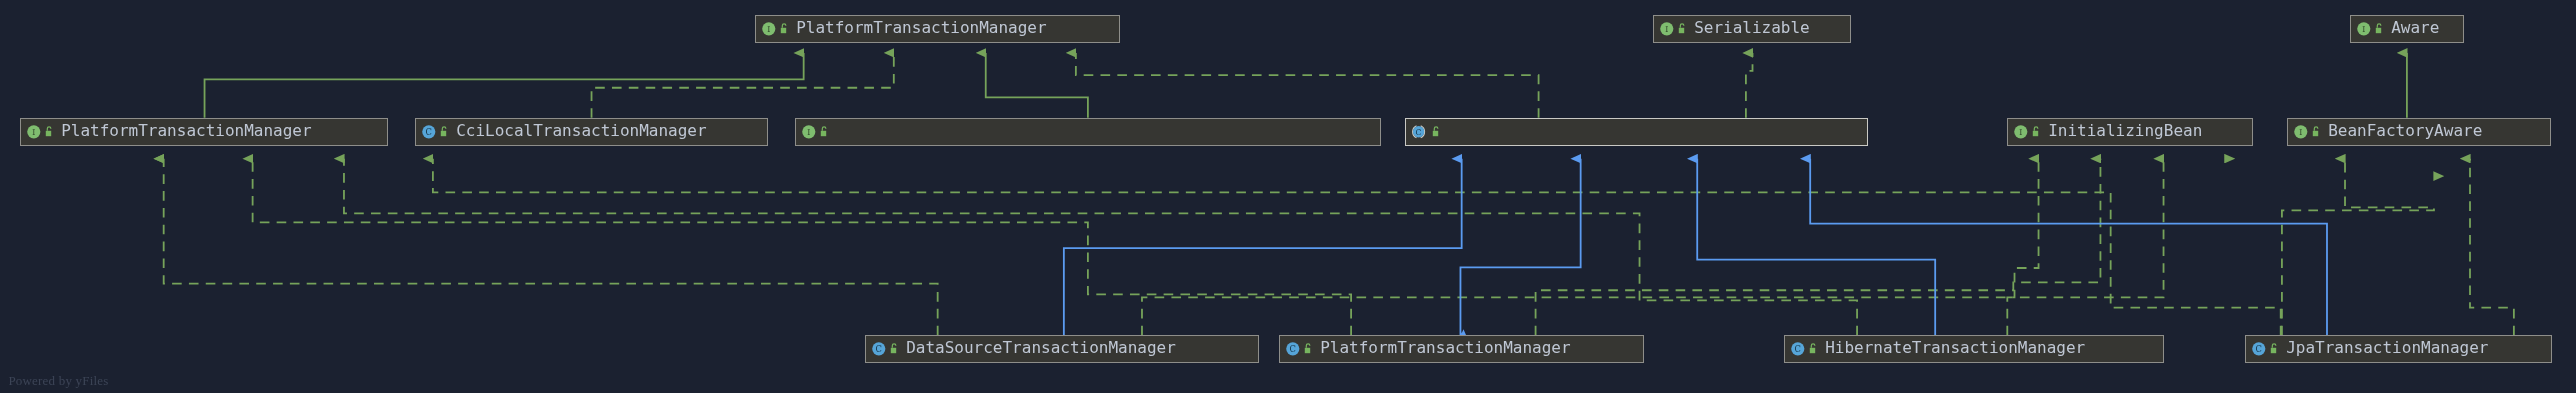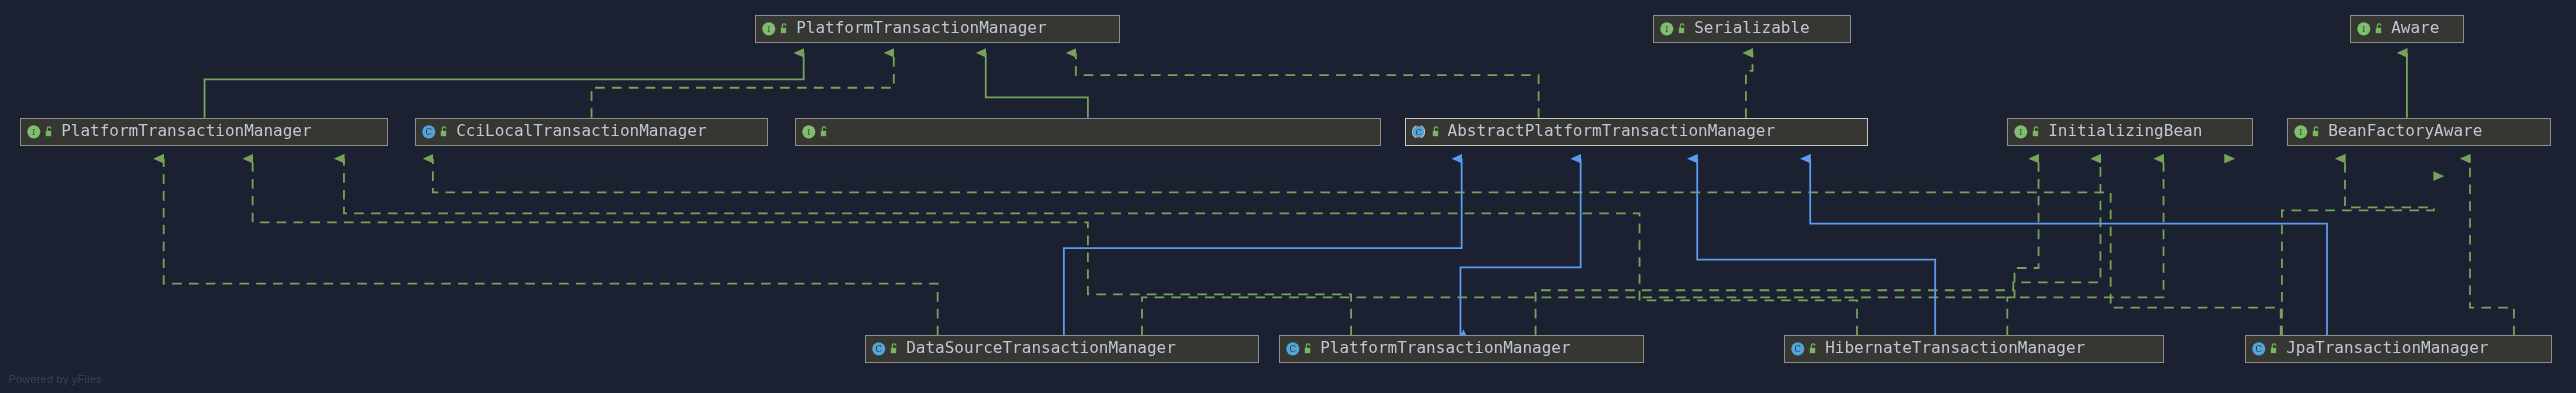--- a/index.html
+++ b/index.html
@@ -59,22 +59,22 @@
     letter-spacing: 0px;
     color: #bfc7d4;
     line-height: 1;
     position: relative;
     top: -0.6px;
   }
   #watermark {
     position: absolute;
     left: 8.4px;
     top: 373px;
-    font-family: Liberation Sans, sans-serif;
-    font-size: 11px;
+    font-family: Liberation Serif, serif;
+    font-size: 13px;
     color: #3c4456;
     letter-spacing: 0.2px;
   }
 </style>
 </head>
 <body>
 
 <div id="stage">
 
   <svg id="edge-layer" width="2576" height="393" viewBox="0 0 4286 654" xmlns="http://www.w3.org/2000/svg">
@@ -233,21 +233,20 @@
             <circle cx="12.5" cy="13" r="9.5" fill="#56a5d8"></circle>
             <text x="12.5" y="18" text-anchor="middle" font-family="DejaVu Serif, Liberation Serif, serif" font-size="13" fill="#16384d">C</text>
           </svg>
         </span>
     <span class="lock">
       <svg width="10.2" height="11.4" viewBox="0 0 17 19" xmlns="http://www.w3.org/2000/svg">
         <path d="M5.5 8 L5.5 4.5 A3 3 0 0 1 11.5 4.5" fill="none" stroke="#77b55f" stroke-width="2"></path>
         <rect x="3" y="8" width="9" height="9" fill="#77b55f"></rect>
       </svg>
     </span>
-    <span class="lbl">AbstractPlatformTransactionManager</span>
   </div>
       <div class="node" style="left: 2007px; top: 118px; width: 246px;">
     <span class="ic">
           <svg width="15.6" height="15.6" viewBox="0 0 26 26" xmlns="http://www.w3.org/2000/svg">
             <circle cx="13" cy="13" r="11" fill="#7fbd6f"></circle>
             <text x="13" y="18" text-anchor="middle" font-family="DejaVu Serif, Liberation Serif, serif" font-size="13" fill="#2e4427">I</text>
           </svg>
         </span>
     <span class="lock">
       <svg width="10.2" height="11.4" viewBox="0 0 17 19" xmlns="http://www.w3.org/2000/svg">

